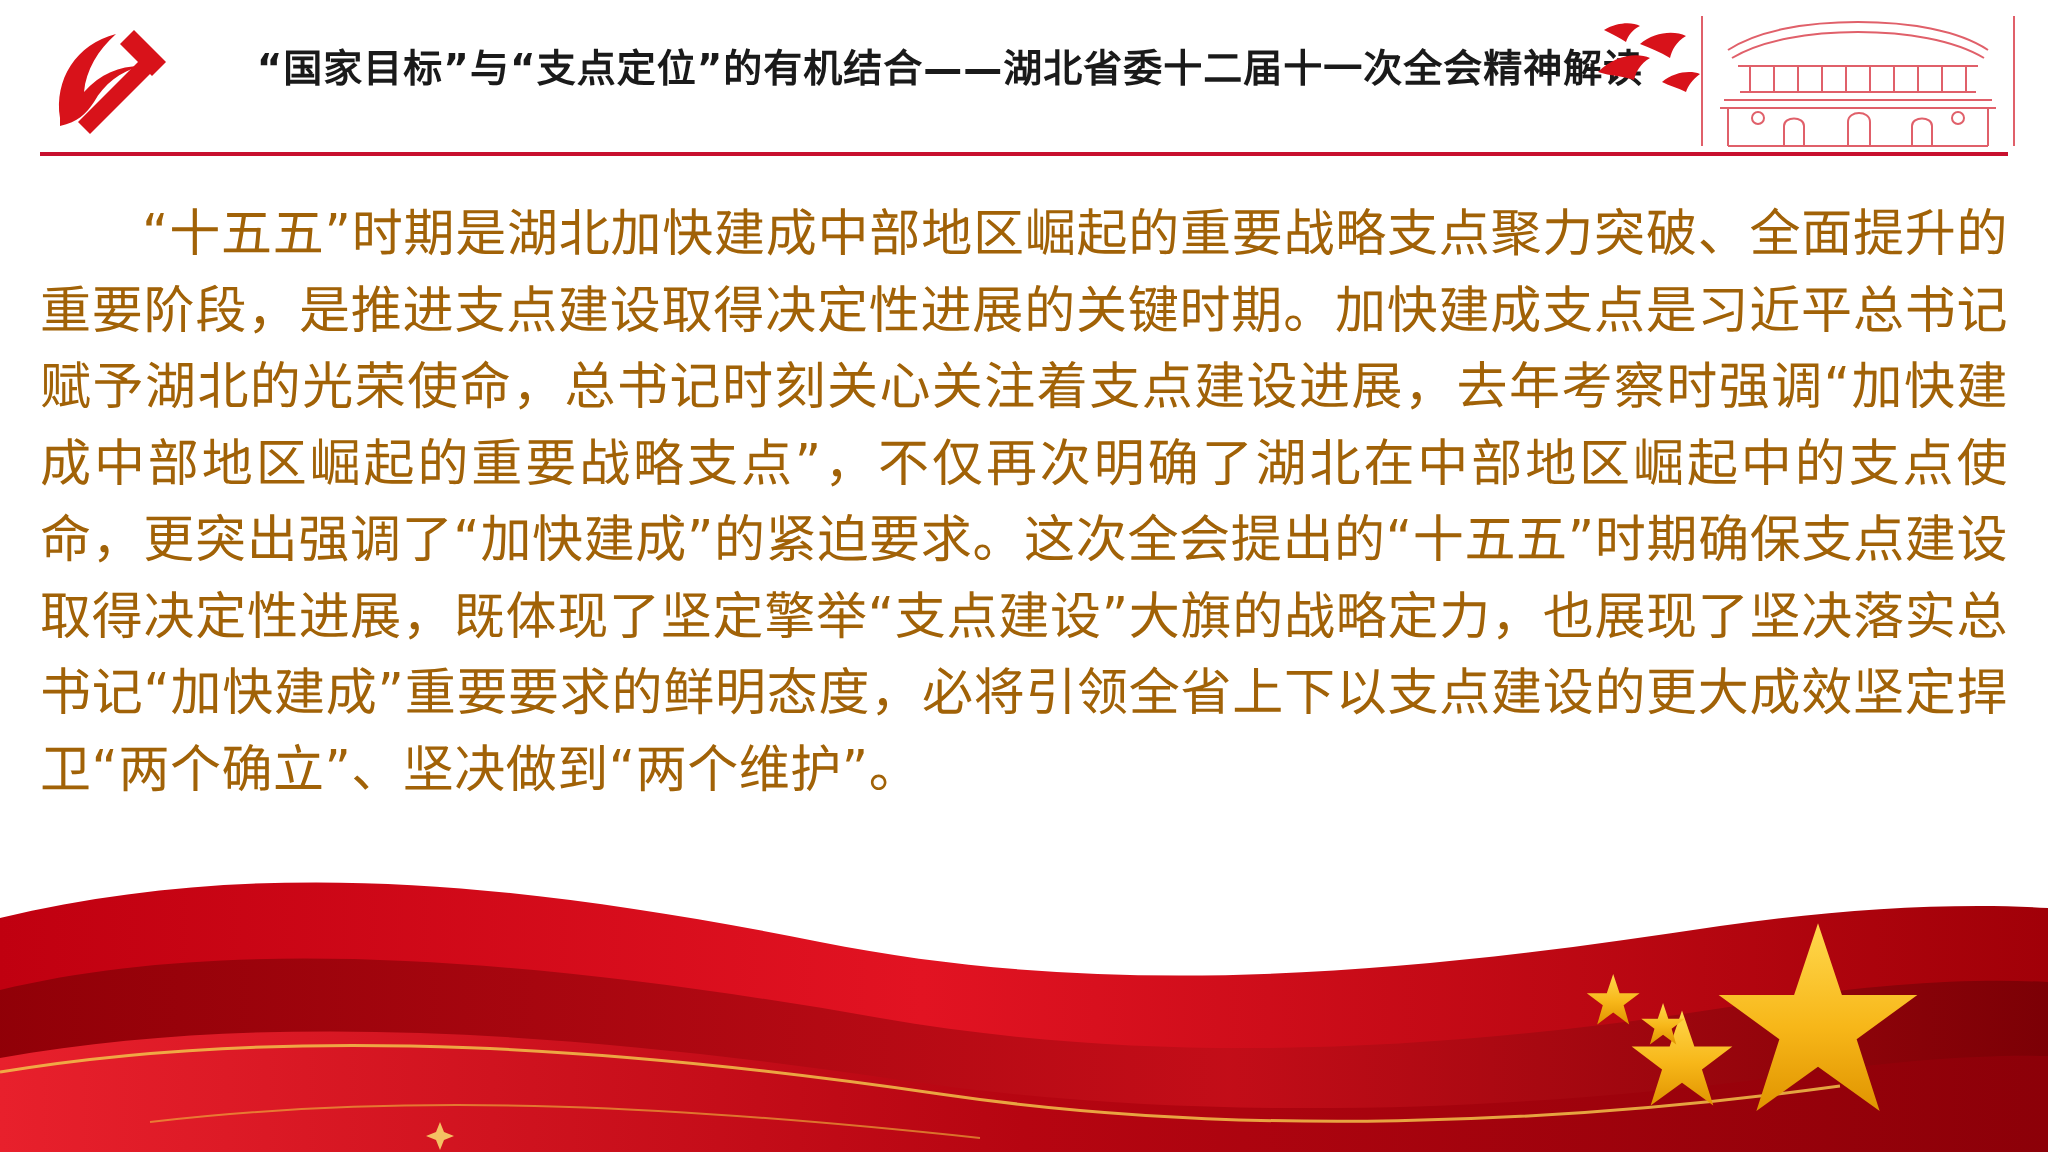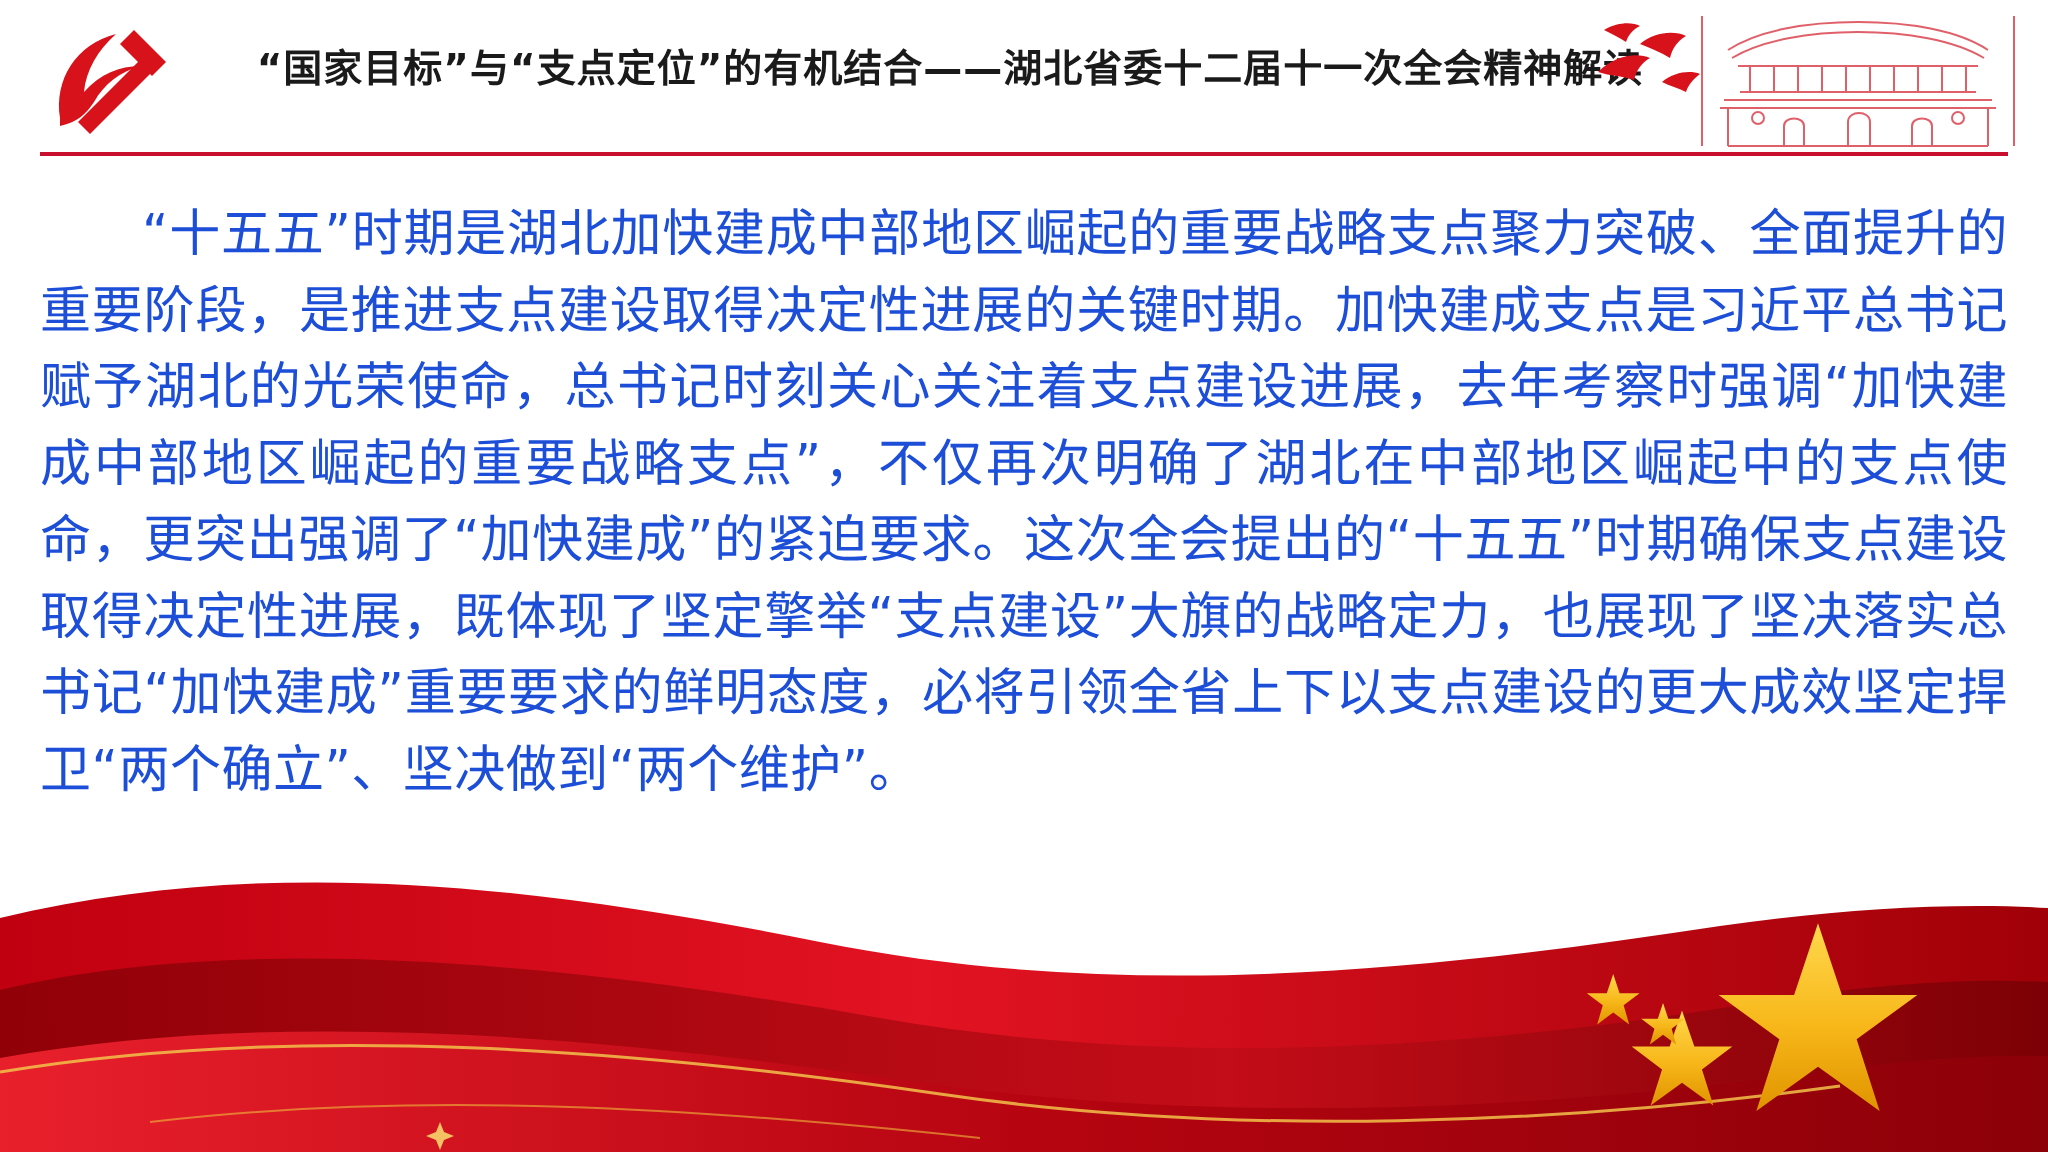--- a/index.html
+++ b/index.html
@@ -79,21 +79,21 @@
     position: absolute;
     left: 40px;
     top: 196px;
     width: 1968px;
     height: 660px;
   }
   .para {
     font-family: "DejaVu Sans", "Liberation Sans", sans-serif;
     font-size: 51px;
     line-height: 1.50;
-    color: #1d4ed8;
+    color: #a16207;
     text-align: justify;
     text-justify: inter-ideograph;
     text-indent: 2em;
     margin: 0;
     letter-spacing: 0.5px;
   }
 
   
   .ribbon {
     position: absolute;

